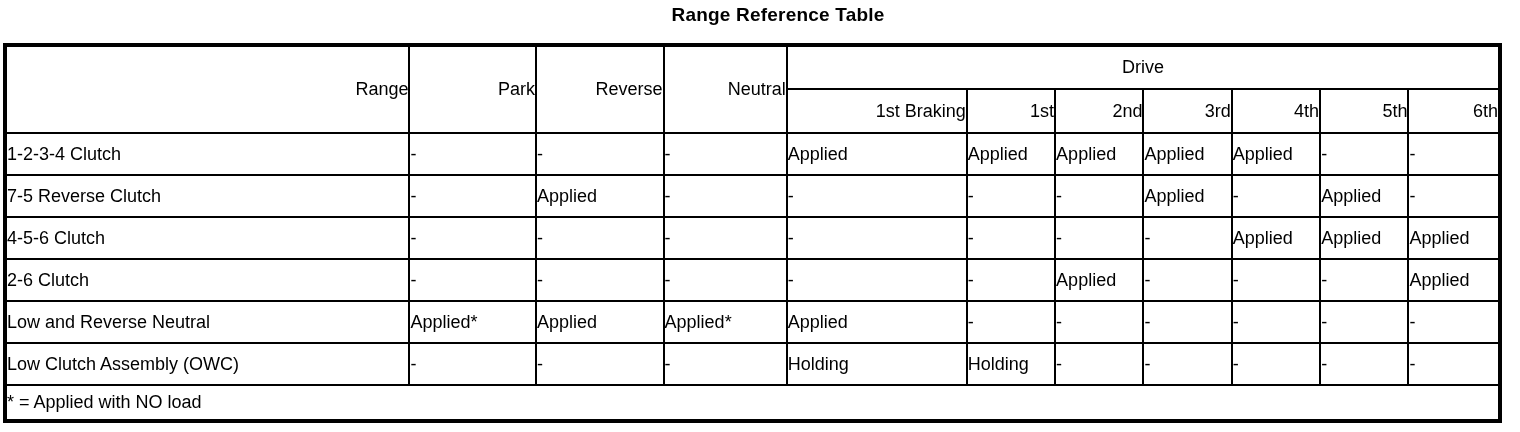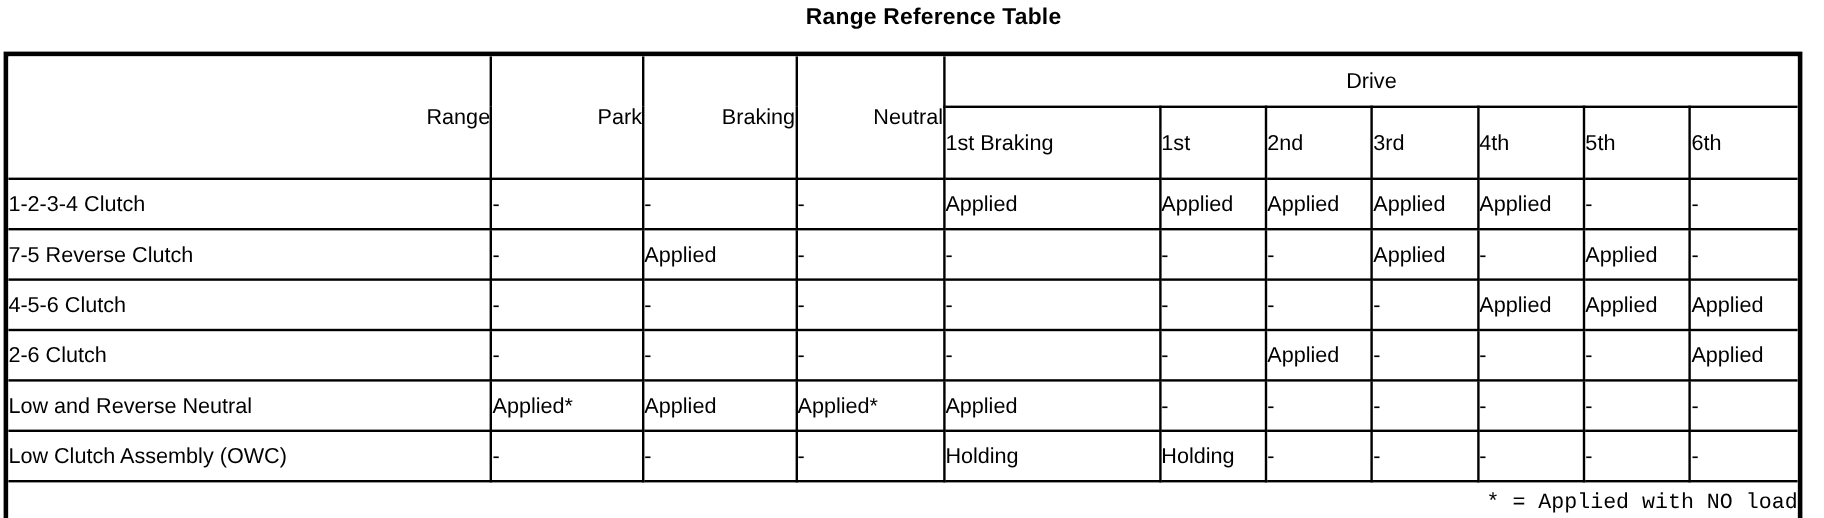--- a/index.html
+++ b/index.html
@@ -66,45 +66,44 @@
     font-weight: bold;
     font-size: 18px;
     text-align: center;
     vertical-align: middle;
     height: 42px;
     box-sizing: border-box;
   }
   th.sub {
     font-weight: bold;
     font-size: 18px;
-    text-align: left;
+    text-align: right;
     vertical-align: bottom;
     padding-bottom: 7px;
-    height: 60px;
+    height: 44px;
     box-sizing: border-box;
   }
   td.datacell, td.rowlabel {
     height: 42px;
     box-sizing: border-box;
     text-align: left;
     padding-left: 8px;
     font-size: 18px;
     white-space: nowrap;
     overflow: hidden;
   }
   td.footnote {
     height: 34px;
     box-sizing: border-box;
-    text-align: right;
+    text-align: left;
     padding-left: 8px;
     font-size: 18px;
     border-left: none;
     border-right: none;
     border-bottom: none;
-    font-family: Liberation Mono, monospace;
   }
   
   table.rrt tr > td:first-child,
   table.rrt tr > th:first-child { border-left: none; }
   table.rrt tr > td:last-child,
   table.rrt tr > th:last-child { border-right: none; }
   table.rrt tr:first-child > th { border-top: none; border-radius: 11px; }
   table.rrt tr:last-child > td { border-bottom: none; }
 </style>
 </head>
@@ -126,21 +125,21 @@
         <col style="width:81px">
         <col style="width:81px">
         <col style="width:81px">
         <col style="width:81px">
         <col style="width:82px">
       </colgroup>
       <thead>
         <tr>
           <th class="hcell" rowspan="2">Range</th>
           <th class="hcell" rowspan="2">Park</th>
-          <th class="hcell" rowspan="2">Braking</th>
+          <th class="hcell" rowspan="2">Reverse</th>
           <th class="hcell" rowspan="2">Neutral</th>
           <th class="drive-top" colspan="7">Drive</th>
         </tr>
         <tr>
           <th class="sub">1st Braking</th>
           <th class="sub">1st</th>
           <th class="sub">2nd</th>
           <th class="sub">3rd</th>
           <th class="sub">4th</th>
           <th class="sub">5th</th>

